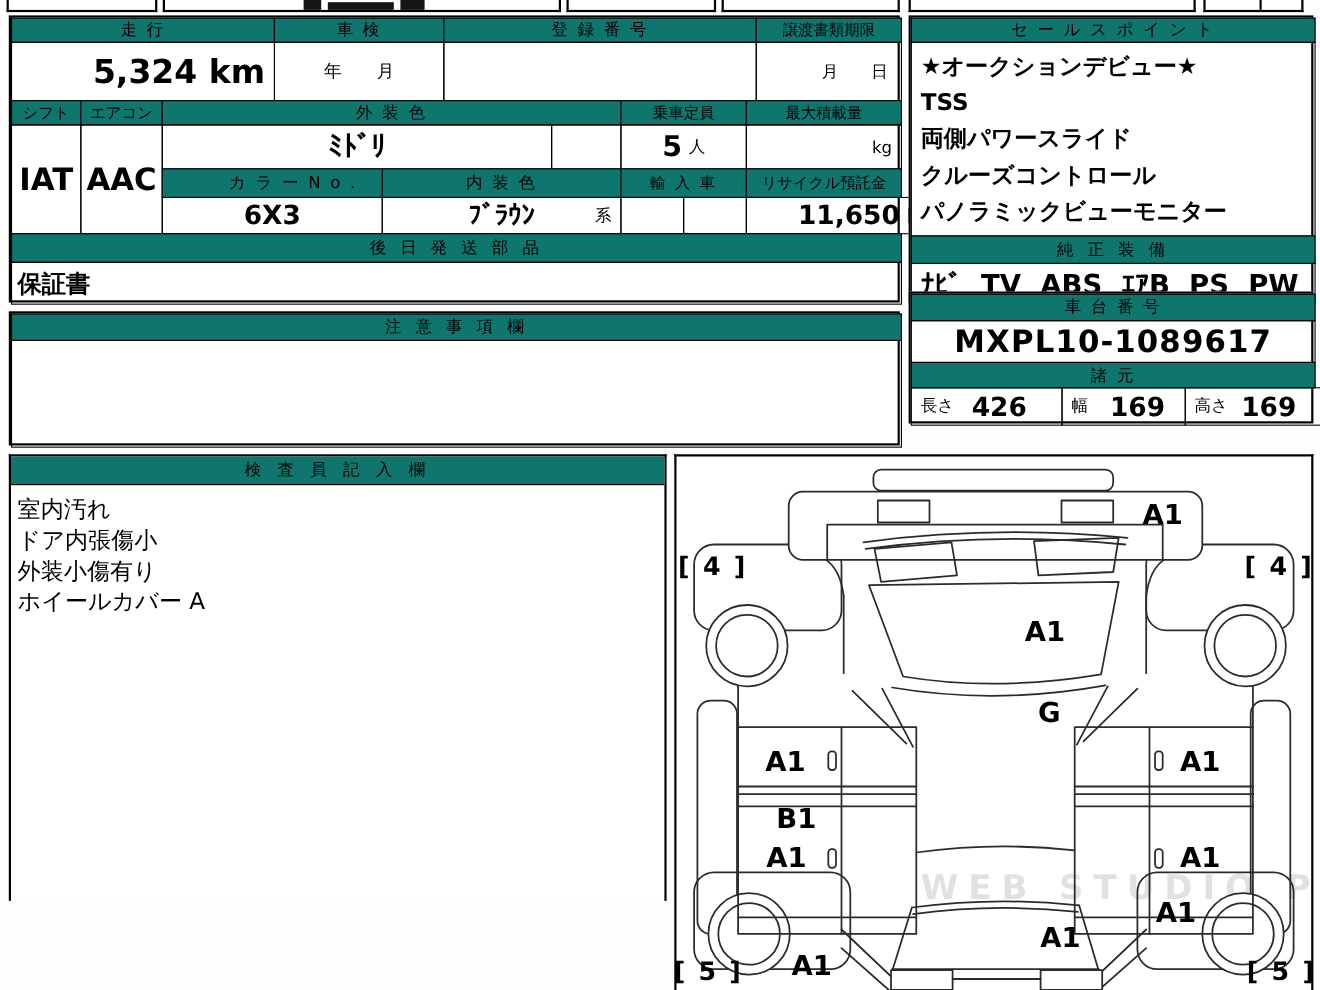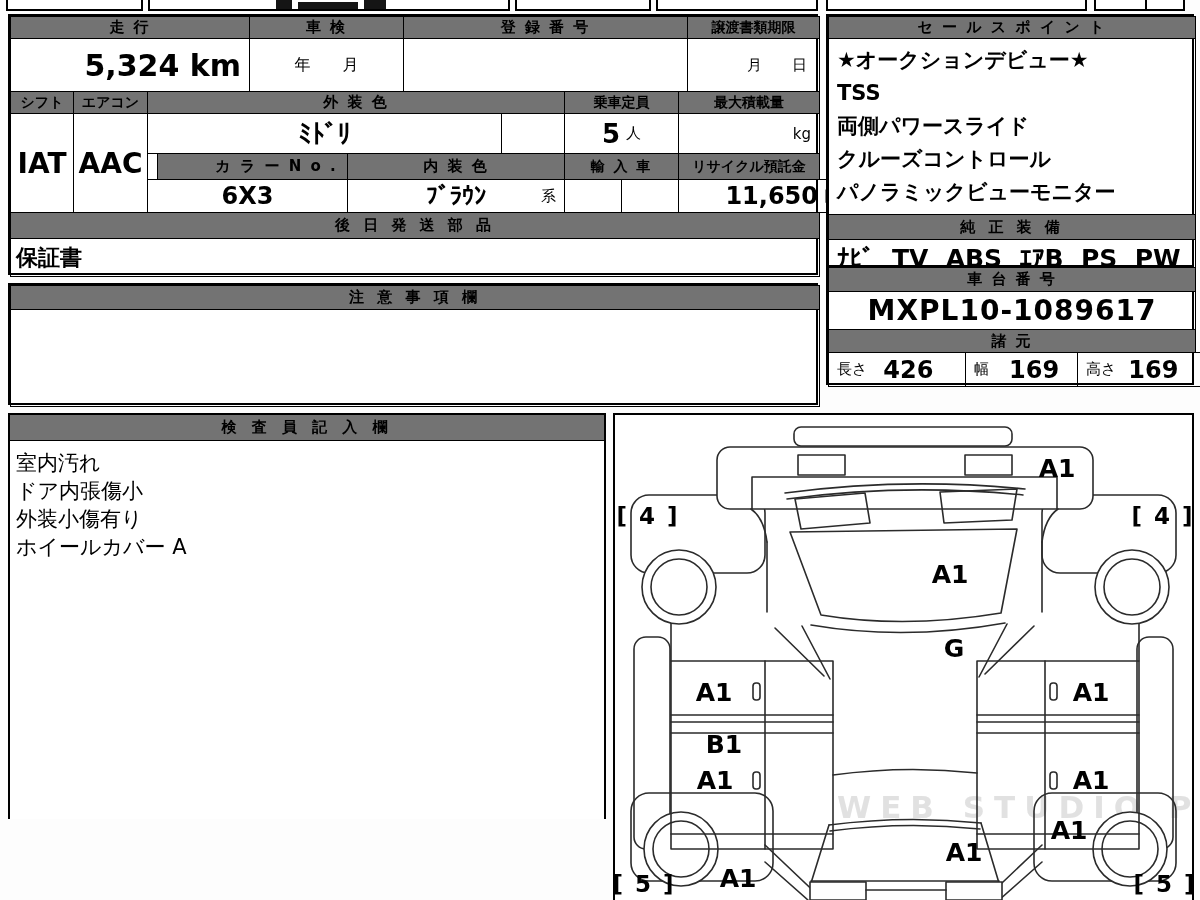--- a/index.html
+++ b/index.html
@@ -4,21 +4,21 @@
 <style>
   html,body{margin:0;padding:0}
   body{
     width:1200px;height:900px;position:relative;background:#fdfdfd;
     font-family:"DejaVu Sans","Liberation Sans",sans-serif;color:#000;
     overflow:hidden;
   }
   .box{position:absolute;box-sizing:border-box;border:2px solid #000;background:#fff}
   .noBottom{border-bottom:none}
   .cell{position:absolute;box-sizing:border-box;border:1px solid #000;display:flex;align-items:center;justify-content:center;overflow:hidden}
-  .hdr{background:#737373;font-size:15px;font-weight:bold;letter-spacing:2px;white-space:pre}
+  .hdr{background:#0f766e;font-size:15px;font-weight:normal;letter-spacing:2px;white-space:pre}
   .hdr.tight{letter-spacing:0px;font-size:14px}
   .val{font-weight:bold}
   .big{font-size:30px}
   .right{justify-content:flex-end}
   .left{justify-content:flex-start}
   .strip{position:absolute;top:0;height:11px;box-sizing:border-box;border:2px solid #000;border-top:none;background:#fff}
   .frag{position:absolute;background:#151515}
   .unit{font-weight:normal;font-size:15px;margin-left:6px}
   .listlines{display:block;padding:5px 8px;font-size:21px;font-weight:bold;line-height:33px;justify-content:flex-start}
   .noteslines{display:block;padding:8px 6px;font-size:21px;font-weight:normal;line-height:28px}
@@ -67,21 +67,21 @@
   <div class="cell val" style="left:137px;top:97px;width:355px;height:41px;font-size:26px">ﾐﾄﾞﾘ</div>
   <div class="cell" style="left:491px;top:97px;width:64px;height:41px"></div>
   <div class="cell" style="left:554px;top:97px;width:115px;height:41px">
     <span class="val" style="font-size:26px">5</span>
     <span class="unit">人</span>
   </div>
   <div class="cell right" style="left:668px;top:97px;width:142px;height:41px;padding-right:8px">
     <span class="unit">kg</span>
   </div>
 
-  <div class="cell hdr" style="left:147px;top:137px;width:239px;height:27px">カ ラ ー N o .</div>
+  <div class="cell hdr" style="left:137px;top:137px;width:239px;height:27px">カ ラ ー N o .</div>
   <div class="cell hdr" style="left:337px;top:137px;width:218px;height:27px">内 装 色</div>
   <div class="cell hdr" style="left:554px;top:137px;width:115px;height:27px;font-size:14px">輸 入 車</div>
   <div class="cell hdr tight" style="left:668px;top:137px;width:142px;height:27px">リサイクル預託金</div>
 
   <div class="cell val" style="left:137px;top:163px;width:201px;height:34px;font-size:24px">6X3</div>
   <div class="cell" style="left:337px;top:163px;width:218px;height:34px">
     <span class="val" style="font-size:24px">ﾌﾞﾗｳﾝ</span>
     <span style="position:absolute;right:8px;font-size:15px">系</span>
   </div>
   <div class="cell" style="left:554px;top:163px;width:58px;height:34px"></div>

